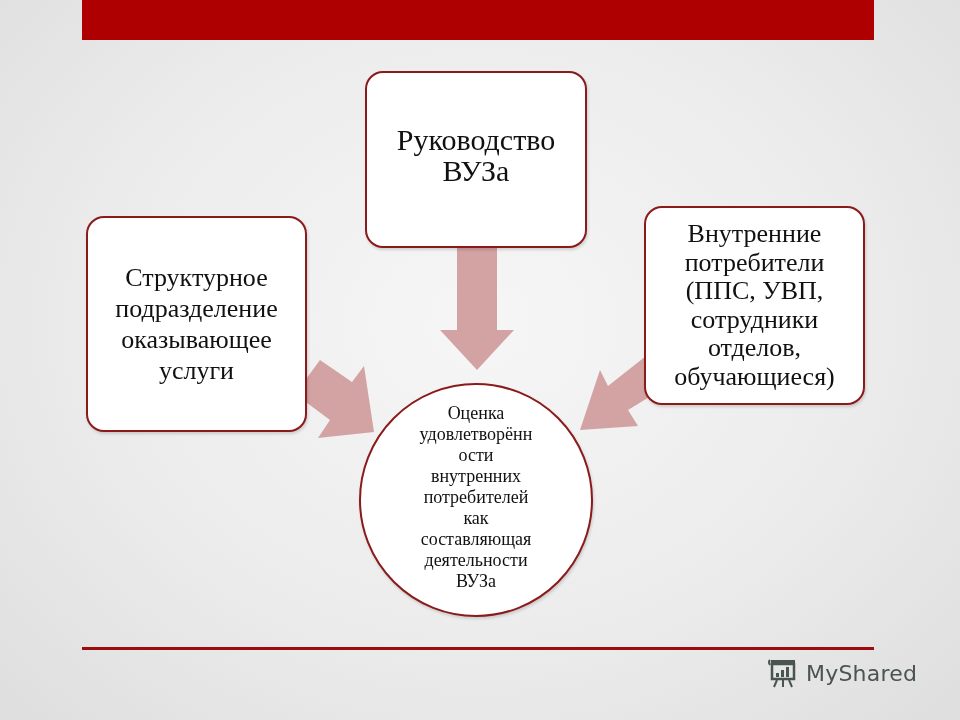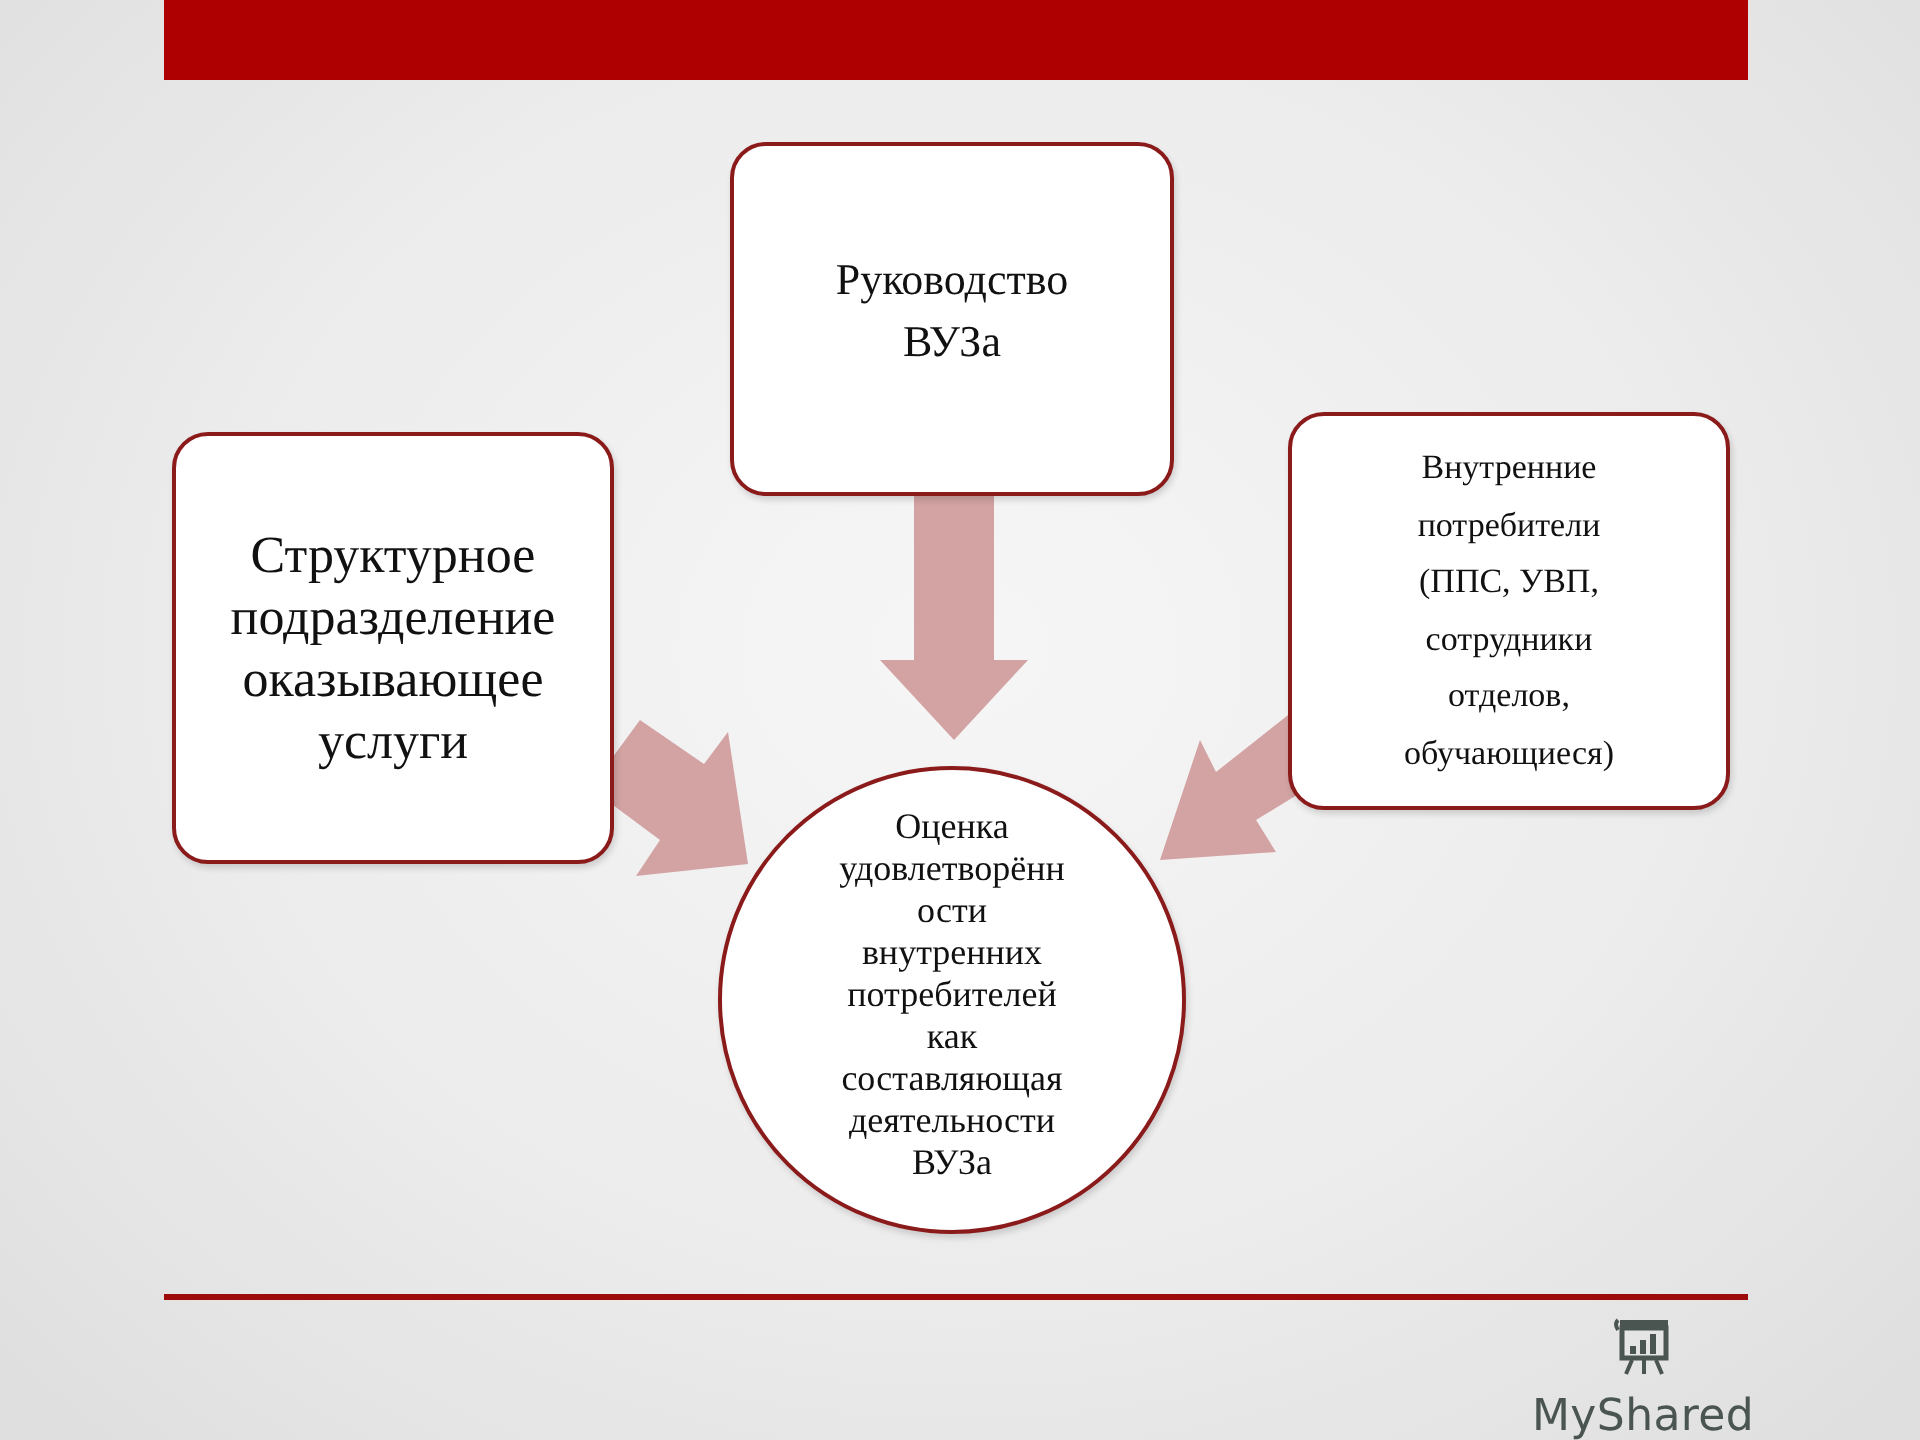--- a/index.html
+++ b/index.html
@@ -12,31 +12,31 @@
     .bottom-line { position: absolute; left: 82px; top: 647px; width: 792px; height: 3px; background: #9e0b0b; }
     svg.arrows { position: absolute; left: 0; top: 0; width: 960px; height: 720px; }
     .box {
       position: absolute; background: #fff; border: 2px solid #8b1a1a; border-radius: 18px;
       display: flex; align-items: center; justify-content: center; text-align: center;
       color: #111; box-sizing: border-box;
       box-shadow: 1px 2px 3px rgba(0,0,0,0.15);
     }
     .box span { display: block; white-space: pre-line; }
     .box-left { left: 86px; top: 216px; width: 221px; height: 216px; font-size: 26px; line-height: 31px; }
-    .box-top { left: 365px; top: 71px; width: 222px; height: 177px; font-size: 22px; line-height: 31px; padding-bottom: 10px; }
-    .box-right { left: 644px; top: 206px; width: 221px; height: 199px; font-size: 17px; line-height: 28.5px; }
+    .box-top { left: 365px; top: 71px; width: 222px; height: 177px; font-size: 30px; line-height: 31px; padding-bottom: 10px; }
+    .box-right { left: 644px; top: 206px; width: 221px; height: 199px; font-size: 26px; line-height: 28.5px; }
     .circle {
       position: absolute; left: 359px; top: 383px; width: 234px; height: 234px; border-radius: 50%;
       background: #fff; border: 2px solid #8b1a1a; box-sizing: border-box;
       display: flex; align-items: center; justify-content: center; text-align: center;
       font-size: 18px; line-height: 21px; color: #111;
       box-shadow: 1px 2px 3px rgba(0,0,0,0.15);
     }
     .circle span { display: block; white-space: pre-line; margin-top: -6px; }
-    .logo { position: absolute; left: 766px; top: 656px; display: flex; align-items: center; gap: 6px; flex-direction: column; }
+    .logo { position: absolute; left: 766px; top: 656px; display: flex; align-items: center; gap: 6px; }
     .logo-text { font-family: "DejaVu Sans", sans-serif; font-size: 22px; color: #4a5450; letter-spacing: 0.2px; }
   </style>
 </head>
 <body>
 
 <div class="top-bar"></div>
 
 <svg class="arrows" viewBox="0 0 960 720">
 
   <polygon fill="#d3a3a3" points="457,248 497,248 497,330 514,330 477,370 440,330 457,330"></polygon>

